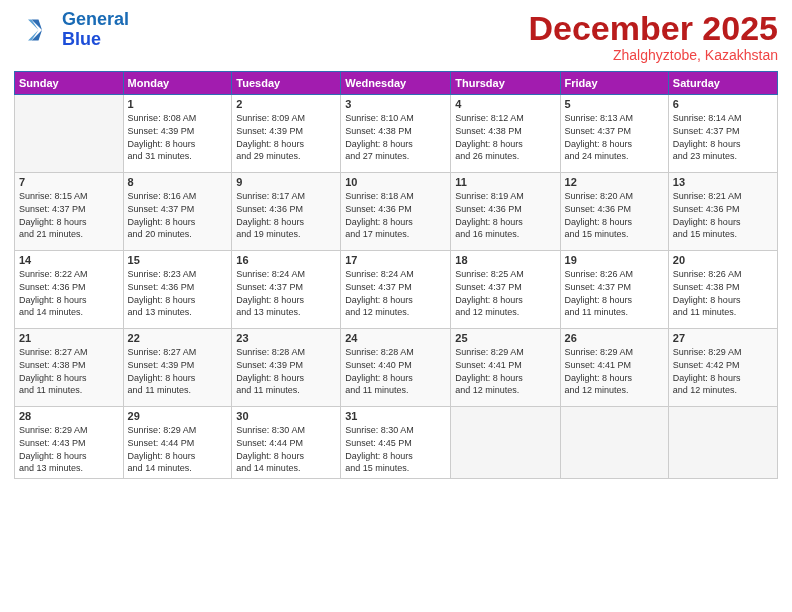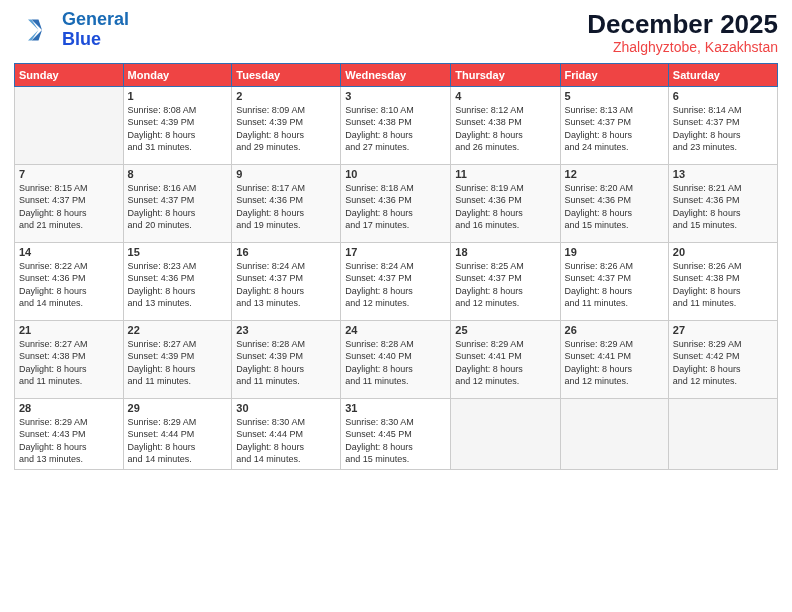--- a/index.html
+++ b/index.html
@@ -36,36 +36,36 @@
       color: #1a6bb5;
     }
     .logo-icon {
       width: 28px;
       height: 28px;
     }
     .title-block {
       text-align: right;
     }
     .month-title {
-      font-size: 26px;
+      font-size: 34px;
       font-weight: bold;
-      color: #0f172a;
+      color: #b91c1c;
       line-height: 1.1;
     }
     .subtitle {
       font-size: 14px;
       color: #ef4444;
     }
     table {
       width: 100%;
       border-collapse: collapse;
       font-size: 9.5px;
     }
     thead tr th {
-      background-color: #ef4444;
+      background-color: #a21caf;
       color: #fff;
       padding: 5px 4px;
       text-align: left;
       font-size: 11px;
       font-weight: bold;
       border: 1px solid #2e6db4;
     }
     tbody tr td {
       border: 1px solid #ccc;
       vertical-align: top;

